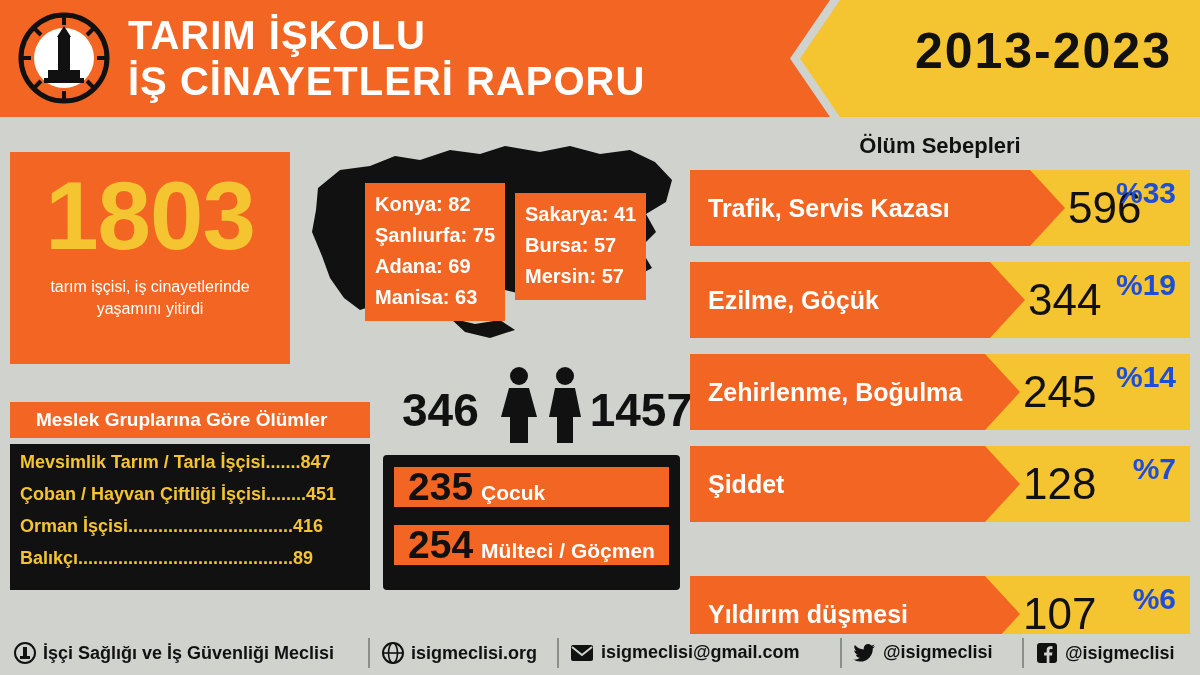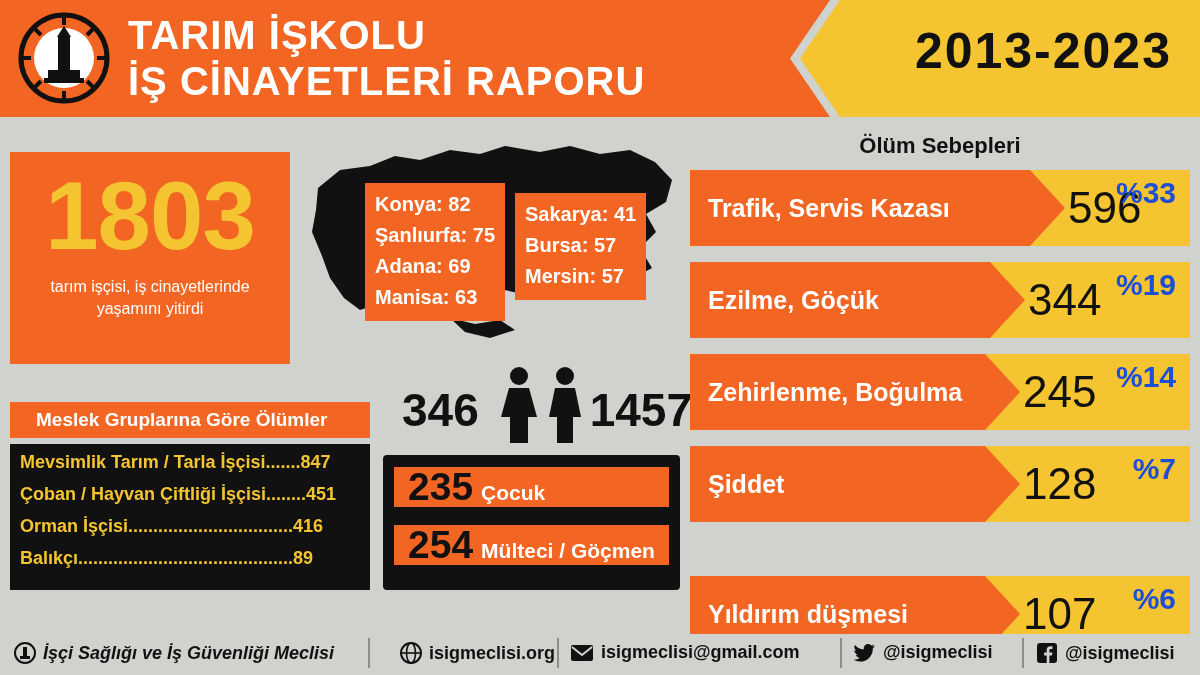--- a/index.html
+++ b/index.html
@@ -243,32 +243,32 @@
 
 <div class="cause" style="top:560px;margin-top:16px;">
   <div class="yellow"></div>
   <div class="orange" style="width:330px;clip-path:polygon(0 0,295px 0,330px 38px,295px 76px,0 76px);"></div>
   <div class="label">Yıldırım düşmesi</div>
   <div class="count" style="left:333px;text-align:right;">107</div>
   <div class="pct">%6</div>
 </div>
 
 <div class="footer">
-  <div class="foot-item" style="left:14px;font-style:italic;">
+  <div class="foot-item" style="left:14px;">
     <span class="foot-icon">
       <svg width="22" height="22" viewBox="0 0 22 22">
         <circle cx="11" cy="11" r="10" fill="none" stroke="#111" stroke-width="2"></circle>
         <rect x="9" y="5" width="4" height="9" fill="#111"></rect>
         <rect x="6" y="14" width="10" height="3" fill="#111"></rect>
       </svg>
     </span><span>İşçi Sağlığı ve İş Güvenliği Meclisi</span>
   </div>
   <div class="divider" style="left:368px;"></div>
 
-  <div class="foot-item" style="left:400px;">
+  <div class="foot-item" style="left:382px;">
     <span class="foot-icon">
       <svg width="22" height="22" viewBox="0 0 22 22">
         <circle cx="11" cy="11" r="10" fill="none" stroke="#111" stroke-width="2"></circle>
         <ellipse cx="11" cy="11" rx="4.5" ry="10" fill="none" stroke="#111" stroke-width="1.6"></ellipse>
         <line x1="1" y1="11" x2="21" y2="11" stroke="#111" stroke-width="1.6"></line>
       </svg>
     </span><span>isigmeclisi.org</span>
   </div>
   <div class="divider" style="left:557px;"></div>
 

